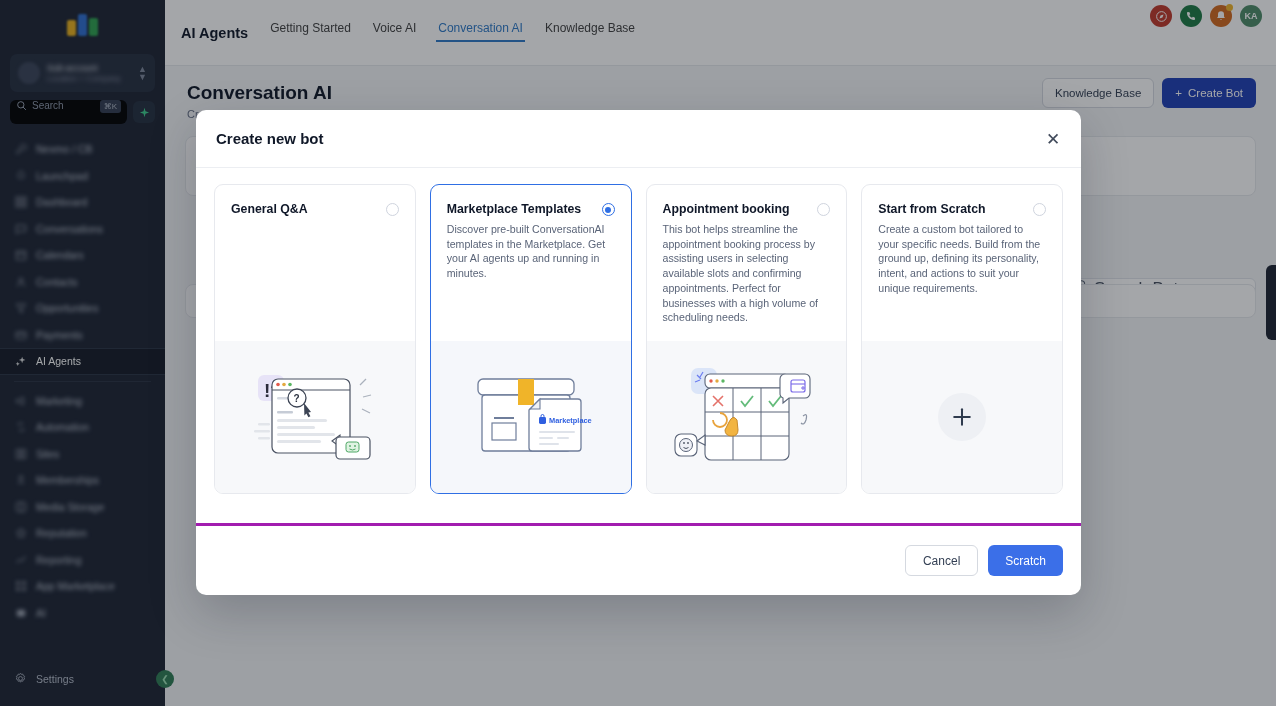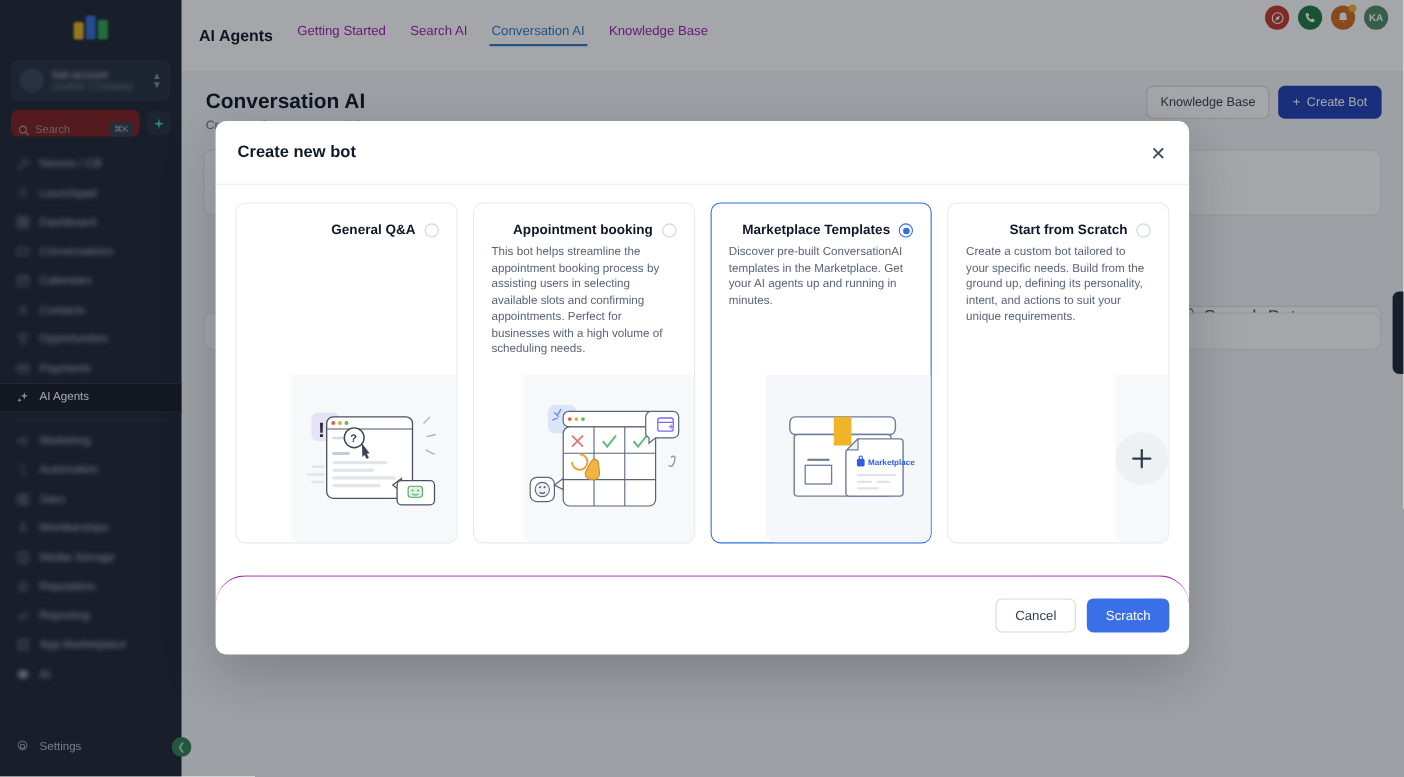--- a/index.html
+++ b/index.html
@@ -32,22 +32,22 @@
   .acct-avatar { width: 22px; height: 22px; border-radius: 50%; background: #3a4considered; background:#3b4559; flex: none; filter: blur(1.5px);}
   .acct-text { flex: 1; min-width: 0; filter: blur(2.6px); }
   .acct-name { font-size: 9px; color: #d9dde5; line-height: 11px; white-space: nowrap; overflow: hidden; }
   .acct-sub  { font-size: 8px; color: #8b93a5; line-height: 10px; white-space: nowrap; overflow: hidden; }
   .acct-caret { font-size: 9px; color: #7d869a; line-height: 8px; text-align:center; }
 
   .sb-search {
     margin: 0 10px 10px 10px; display: flex; align-items: center; gap: 6px;
   }
   .searchbox {
-    flex: 1; height: 24px; border-radius: 6px; background: #7f1d1d;
-    display: flex; align-items: flex-end; padding: 0 6px; gap: 5px;
+    flex: 1; height: 24px; border-radius: 6px; background: #000000;
+    display: flex; align-items: flex-start; padding: 0 6px; gap: 5px;
   }
   .searchbox .s-ico { width: 11px; height: 11px; flex: none; }
   .searchbox .s-ph { font-size: 10px; color: #8e97a9; flex: 1; }
   .kbd {
     font-size: 8px; color: #aeb6c4; background: #333d51; border-radius: 3px;
     padding: 2px 4px; line-height: 9px;
   }
   .spark-btn {
     width: 22px; height: 22px; border-radius: 6px; background: #25303f;
     display: flex; align-items: center; justify-content: center; flex: none;
@@ -74,21 +74,21 @@
   }
 
   
   .page { position: absolute; left: 165px; top: 0; right: 0; bottom: 0; background: #f4f5f7; }
   .topbar {
     height: 66px; background: #ffffff; display: flex; align-items: flex-start;
     padding: 0 16px; border-bottom: 1px solid #e6e8ec; position: relative;
   }
   .tb-left { display: flex; align-items: center; gap: 22px; height: 66px; }
   .tb-title { font-size: 14.5px; font-weight: bold; color: #101828; }
-  .tb-tab { font-size: 12px; color: #a21caf; padding: 6px 0 16px 0; position: relative; }
+  .tb-tab { font-size: 12px; color: #404040; padding: 6px 0 16px 0; position: relative; }
   .tb-tab.active { color: #2f7ac7; }
   .tb-tab.active::after {
     content:""; position: absolute; left: -2px; right: -2px; bottom: 9px; height: 2px; background: #2f7ac7;
   }
   .tb-right {
     position: absolute; right: 14px; top: 5px; display: flex; align-items: flex-start; gap: 8px;
   }
   .hdr-ico { width: 22px; height: 22px; border-radius: 50%; display:flex; align-items:center; justify-content:center; position: relative; }
 
   .page-head { padding: 16px 22px 6px 22px; }
@@ -148,21 +148,21 @@
   .modal-title { font-size: 15px; font-weight: bold; color: #101828; }
   .modal-close {
     position: absolute; right: 18px; top: 19px; width: 20px; height: 20px;
     display: flex; align-items: center; justify-content: center;
     font-size: 17px; color: #39415180; color: #414a5b; line-height: 1;
   }
   .modal-body { flex: 1; padding: 16px 18px 0 18px; }
   .cards { display: flex; gap: 14px; }
   .card {
     width: 202px; height: 310px; border: 1px solid #e7e9ee; border-radius: 9px;
-    background: #fff; padding: 16px 16px 0 16px; display: flex; flex-direction: column; align-items: flex-end;
+    background: #fff; padding: 16px 16px 0 16px; display: flex; flex-direction: column;
   }
   .card.selected { border: 1.6px solid #2f6fe4; }
   .card-head { display: flex; align-items: flex-start; justify-content: space-between; gap: 8px; }
   .card-title { font-size: 12.3px; font-weight: bold; color: #0f1728; line-height: 16px; }
   .radio { width: 13px; height: 13px; border-radius: 50%; border: 1.3px solid #cfd4de; flex: none; margin-top: 2px; }
   .radio.on { border: 1.3px solid #2f6fe4; position: relative; background:#fff; }
   .radio.on::after {
     content: ""; position: absolute; left: 2.6px; top: 2.6px; width: 6px; height: 6px;
     border-radius: 50%; background: #2f6fe4;
   }
@@ -172,21 +172,21 @@
     height: 152px; background: #f7f8fa; border-radius: 0 0 8px 8px;
     display: flex; align-items: center; justify-content: center;
   }
   .card.selected .card-art { background: #f5f7fb; }
   .plus-circle {
     width: 48px; height: 48px; border-radius: 50%; background: #eef0f4;
     display: flex; align-items: center; justify-content: center;
   }
   .modal-foot {
     height: 72px; display: flex; align-items: center; justify-content: flex-end;
-    gap: 10px; padding: 0 18px; border-top: 1px solid #a21caf; border-radius: 27px;
+    gap: 10px; padding: 0 18px; border-top: 3px solid #a21caf;
   }
   .m-btn-cancel {
     height: 31px; padding: 0 17px; border: 1px solid #d5d9e0; background: #fff;
     border-radius: 6px; font-size: 12px; color: #344054;
     display: flex; align-items: center;
   }
   .m-btn-continue {
     height: 31px; padding: 0 17px; background: #3b6fe8; color: #fff;
     border-radius: 6px; font-size: 12px; display: flex; align-items: center;
   }
@@ -409,21 +409,21 @@
     <div class="collapse-btn">
       <span>❮</span>
     </div>
   </div>
 
   <div class="page">
     <div class="topbar">
       <div class="tb-left">
         <span class="tb-title">AI Agents</span>
         <span class="tb-tab">Getting Started</span>
-        <span class="tb-tab">Search AI</span>
+        <span class="tb-tab">Voice AI</span>
         <span class="tb-tab active">Conversation AI</span>
         <span class="tb-tab">Knowledge Base</span>
       </div>
       <div class="tb-right">
         <div class="hdr-ico" style="background:#c0392b">
           <svg width="13" height="13" viewBox="0 0 16 16">
               <circle cx="8" cy="8" r="6" fill="none" stroke="#fff" stroke-width="1.2"></circle>
               <path d="M10.5 5.5L6.8 6.8 5.5 10.5 9.2 9.2z" fill="#fff"></path>
             </svg>
         </div>
@@ -533,20 +533,47 @@
               <circle cx="110" cy="89" r=".9" fill="#4fa866"></circle>
                 <circle cx="115" cy="89" r=".9" fill="#4fa866"></circle>
               <path d="M109.5 92 q3 2 6 0" fill="none" stroke="#4fa866" stroke-width="1"></path>
               <line x1="120" y1="28" x2="126" y2="22" stroke="#aab1bc" stroke-width="1.2"></line>
               <line x1="123" y1="40" x2="131" y2="38" stroke="#aab1bc" stroke-width="1.2"></line>
               <line x1="122" y1="52" x2="130" y2="56" stroke="#aab1bc" stroke-width="1.2"></line>
             </svg>
           </div>
         </div>
 
+        <div class="card selected">
+          <div class="card-head">
+            <span class="card-title">Marketplace Templates</span>
+            <span class="radio on"></span>
+          </div>
+          <div class="card-desc">Discover pre-built ConversationAI templates in the Marketplace. Get your AI agents up and running in minutes.</div>
+          <div class="card-art">
+            <svg width="150" height="112" viewBox="0 0 150 112">
+              <rect x="22" y="18" width="96" height="16" rx="5" fill="#fff" stroke="#6f7e9b" stroke-width="1.3"></rect>
+              <rect x="26" y="34" width="88" height="56" rx="3" fill="#fff" stroke="#6f7e9b" stroke-width="1.3"></rect>
+              <rect x="62" y="18" width="16" height="26" fill="#f0b429"></rect>
+              <path d="M62 44 l2.6 -3 2.7 3 2.7 -3 2.7 3 2.7 -3 2.6 3 v-2 h-16z" fill="#f0b429"></path>
+              <rect x="38" y="56" width="20" height="2" fill="#6f7e9b"></rect>
+              <rect x="36" y="62" width="24" height="17" fill="none" stroke="#6f7e9b" stroke-width="1.2"></rect>
+              <path d="M84 38 h38 a3 3 0 013 3 v46 a3 3 0 01-3 3 h-46 a3 3 0 01-3 -3 v-38z" fill="#fff" stroke="#6f7e9b" stroke-width="1.3"></path>
+              <path d="M84 38 v10 h-10z" fill="#eef1f6" stroke="#6f7e9b" stroke-width="1.1"></path>
+              <rect x="83" y="56" width="7" height="7" rx="1.4" fill="#2f5fe0"></rect>
+              <rect x="85" y="53.5" width="3" height="3.5" rx="1.5" fill="none" stroke="#2f5fe0" stroke-width="1"></rect>
+              <text x="93" y="62" font-size="7.4" font-weight="bold" fill="#2f5fe0" font-family="Liberation Sans, sans-serif">Marketplace</text>
+              <rect x="83" y="70" width="36" height="2" rx="1" fill="#dfe3ea"></rect>
+              <rect x="83" y="76" width="14" height="2" rx="1" fill="#dfe3ea"></rect>
+              <rect x="101" y="76" width="12" height="2" rx="1" fill="#dfe3ea"></rect>
+              <rect x="83" y="82" width="20" height="2" rx="1" fill="#dfe3ea"></rect>
+            </svg>
+          </div>
+        </div>
+
         <div class="card">
           <div class="card-head">
             <span class="card-title">Appointment booking</span>
             <span class="radio"></span>
           </div>
           <div class="card-desc">This bot helps streamline the appointment booking process by assisting users in selecting available slots and confirming appointments. Perfect for businesses with a high volume of scheduling needs.</div>
           <div class="card-art">
             <svg width="155" height="118" viewBox="0 0 155 118">
               <rect x="22" y="10" width="26" height="26" rx="7" fill="#dbe5f8"></rect>
               <path d="M28 17 l4 4 M34 14 l-3 5 M26 24 l5 -2" stroke="#6b7df0" stroke-width="1.2" fill="none"></path>
@@ -572,47 +599,20 @@
               <path d="M12 76 l10 0 a6 6 0 016 6 v10 a6 6 0 01-6 6 h-10 a6 6 0 01-6 -6 v-10 a6 6 0 016 -6z" fill="#fff" stroke="#5a6478" stroke-width="1.1"></path>
               <path d="M28 83 l8 -6 v10z" fill="#fff" stroke="#5a6478" stroke-width="1.1"></path>
               <circle cx="17" cy="87" r="6.5" fill="#eef0f6" stroke="#5a6478" stroke-width="1"></circle>
               <circle cx="15" cy="85" r=".9" fill="#4a5262"></circle>
                 <circle cx="19" cy="85" r=".9" fill="#4a5262"></circle>
               <path d="M14.5 89.5 q2.5 2 5 0" fill="none" stroke="#4a5262" stroke-width="1"></path>
             </svg>
           </div>
         </div>
 
-        <div class="card selected">
-          <div class="card-head">
-            <span class="card-title">Marketplace Templates</span>
-            <span class="radio on"></span>
-          </div>
-          <div class="card-desc">Discover pre-built ConversationAI templates in the Marketplace. Get your AI agents up and running in minutes.</div>
-          <div class="card-art">
-            <svg width="150" height="112" viewBox="0 0 150 112">
-              <rect x="22" y="18" width="96" height="16" rx="5" fill="#fff" stroke="#6f7e9b" stroke-width="1.3"></rect>
-              <rect x="26" y="34" width="88" height="56" rx="3" fill="#fff" stroke="#6f7e9b" stroke-width="1.3"></rect>
-              <rect x="62" y="18" width="16" height="26" fill="#f0b429"></rect>
-              <path d="M62 44 l2.6 -3 2.7 3 2.7 -3 2.7 3 2.7 -3 2.6 3 v-2 h-16z" fill="#f0b429"></path>
-              <rect x="38" y="56" width="20" height="2" fill="#6f7e9b"></rect>
-              <rect x="36" y="62" width="24" height="17" fill="none" stroke="#6f7e9b" stroke-width="1.2"></rect>
-              <path d="M84 38 h38 a3 3 0 013 3 v46 a3 3 0 01-3 3 h-46 a3 3 0 01-3 -3 v-38z" fill="#fff" stroke="#6f7e9b" stroke-width="1.3"></path>
-              <path d="M84 38 v10 h-10z" fill="#eef1f6" stroke="#6f7e9b" stroke-width="1.1"></path>
-              <rect x="83" y="56" width="7" height="7" rx="1.4" fill="#2f5fe0"></rect>
-              <rect x="85" y="53.5" width="3" height="3.5" rx="1.5" fill="none" stroke="#2f5fe0" stroke-width="1"></rect>
-              <text x="93" y="62" font-size="7.4" font-weight="bold" fill="#2f5fe0" font-family="Liberation Sans, sans-serif">Marketplace</text>
-              <rect x="83" y="70" width="36" height="2" rx="1" fill="#dfe3ea"></rect>
-              <rect x="83" y="76" width="14" height="2" rx="1" fill="#dfe3ea"></rect>
-              <rect x="101" y="76" width="12" height="2" rx="1" fill="#dfe3ea"></rect>
-              <rect x="83" y="82" width="20" height="2" rx="1" fill="#dfe3ea"></rect>
-            </svg>
-          </div>
-        </div>
-
         <div class="card">
           <div class="card-head">
             <span class="card-title">Start from Scratch</span>
             <span class="radio"></span>
           </div>
           <div class="card-desc">Create a custom bot tailored to your specific needs. Build from the ground up, defining its personality, intent, and actions to suit your unique requirements.</div>
           <div class="card-art">
             <div class="plus-circle">
               <svg width="22" height="22" viewBox="0 0 24 24">
                 <line x1="12" y1="3.5" x2="12" y2="20.5" stroke="#2f3b4e" stroke-width="2.2" stroke-linecap="round"></line>

